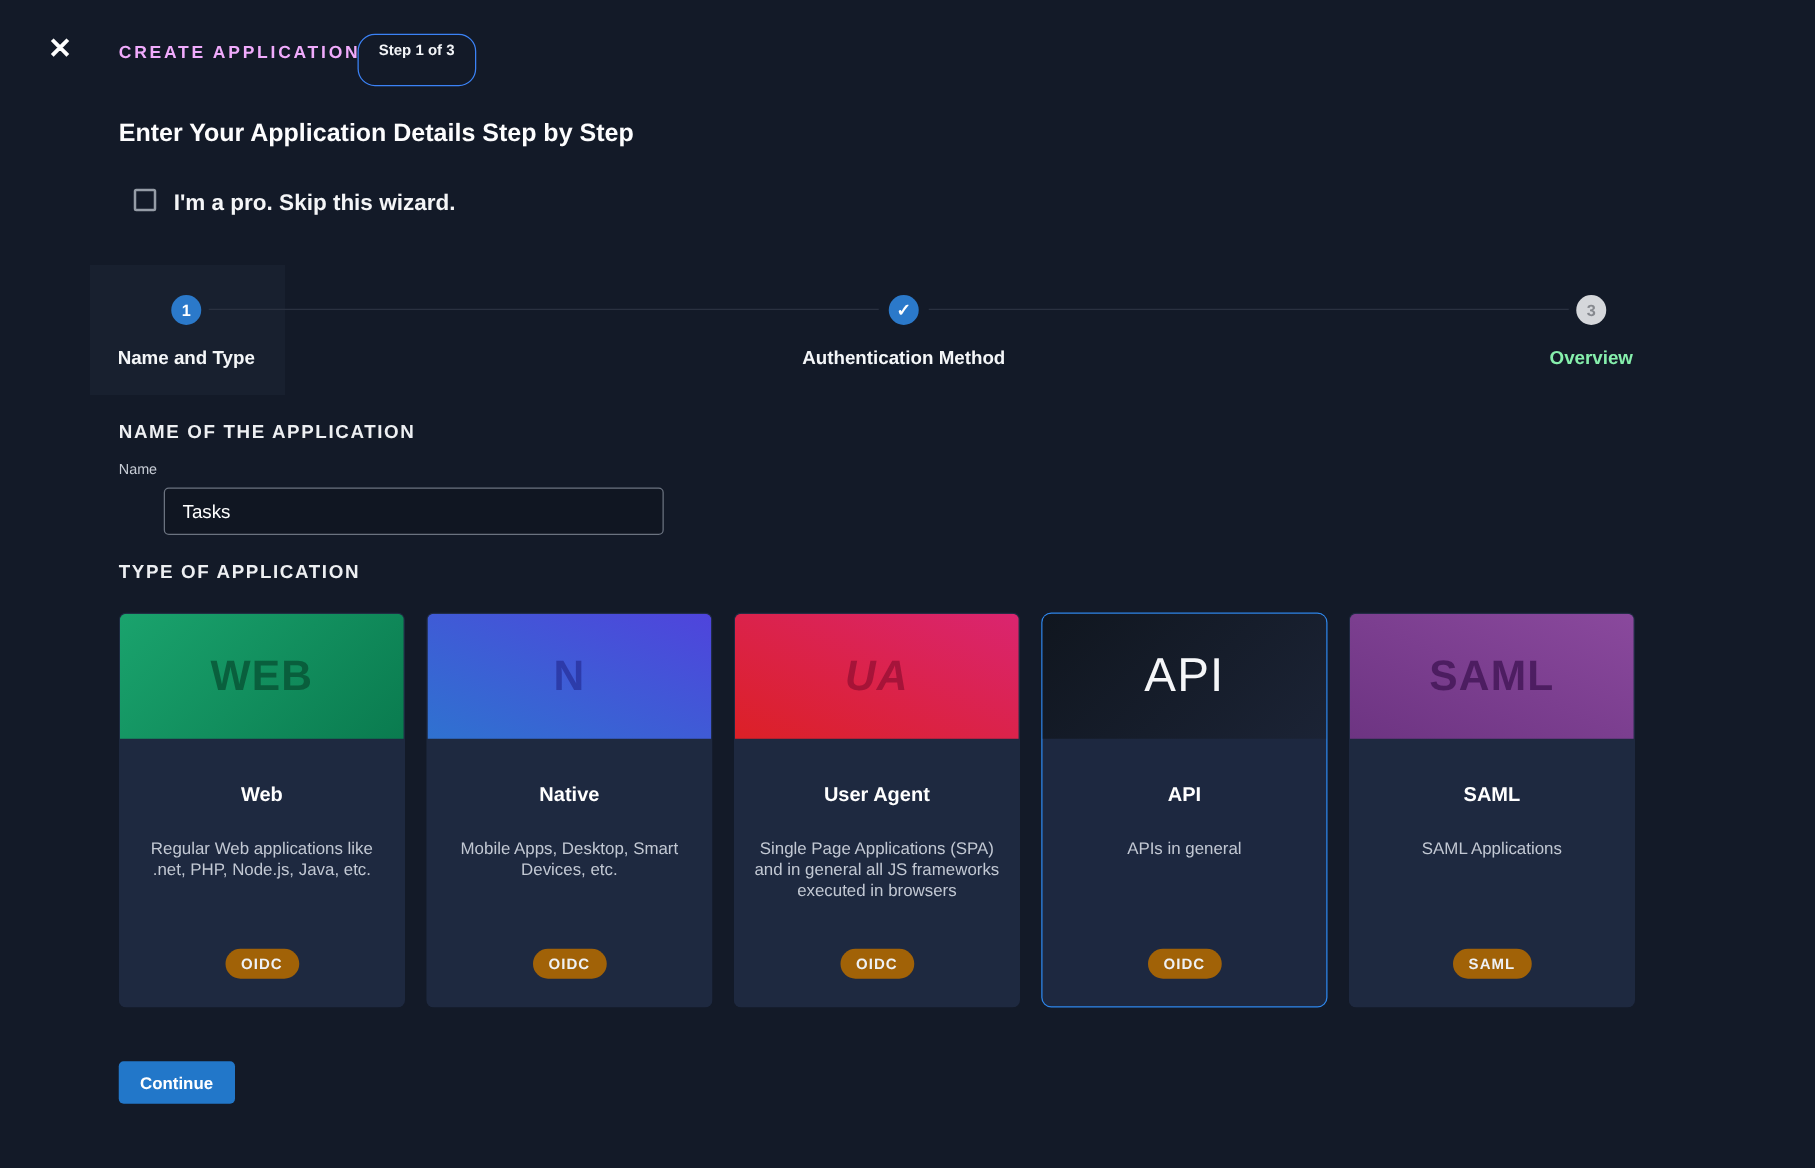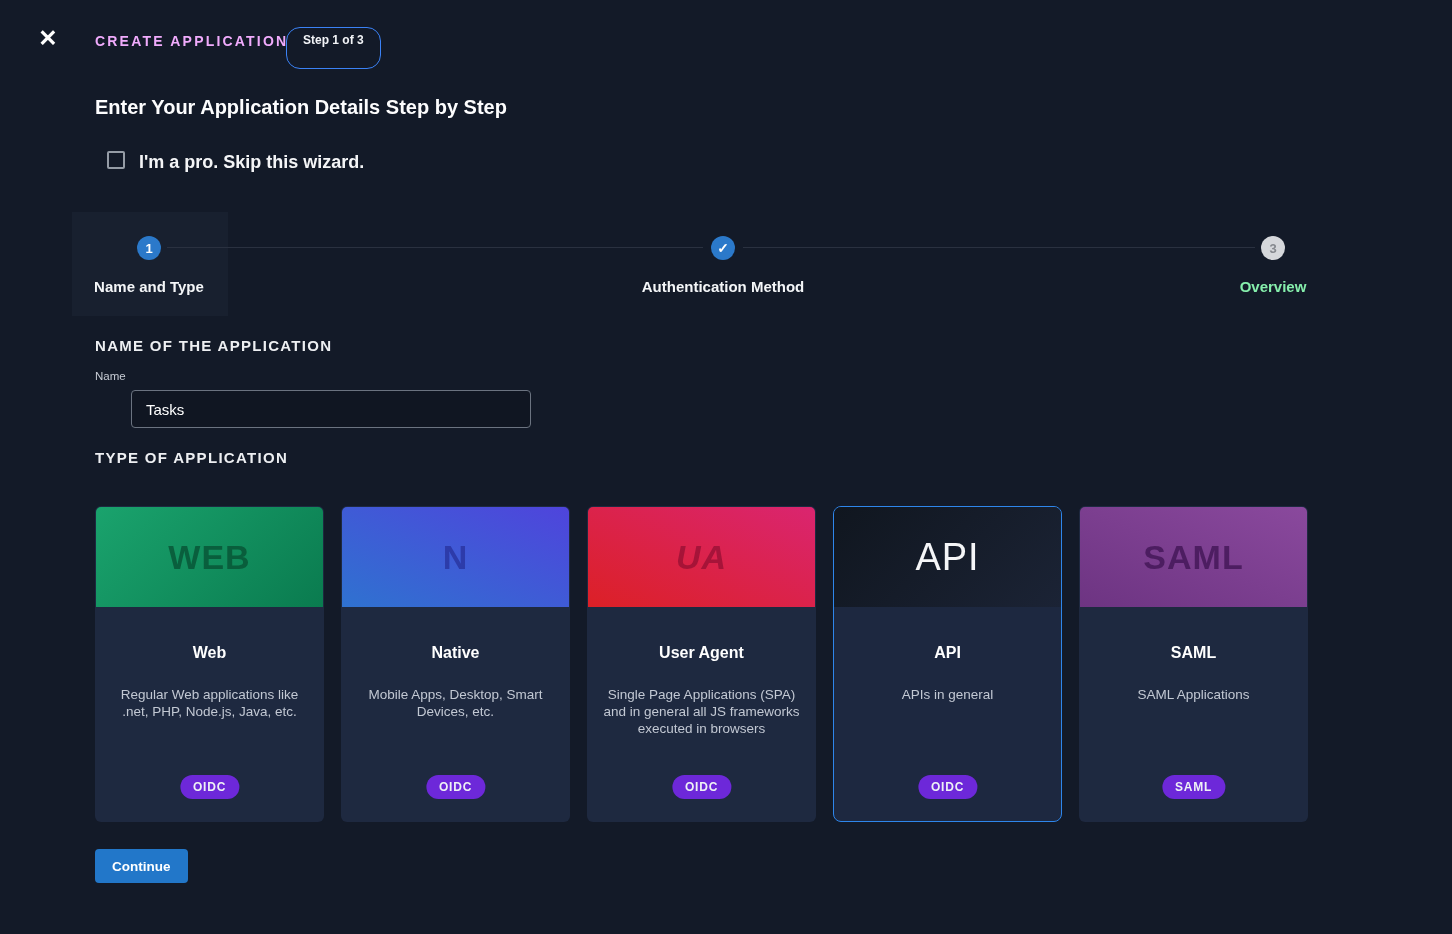--- a/index.html
+++ b/index.html
@@ -83,42 +83,42 @@
     position:absolute; left:95px; top:390px; width:400px; height:38px;
     background:rgba(0,0,0,0.14); border:1px solid #6b7380; border-radius:4px;
     color:#ffffff; font-size:15px; padding:0 14px;
     font-family:"Liberation Sans", sans-serif; outline:none;margin-left:36px;
   }
 
   
   .cards { position:absolute; left:95px; top:490px; display:flex; gap:17px; }
   .type-card {
     width:229px; height:316px; border-radius:6px; overflow:hidden;
-    background:#1e2940; border:1px solid transparent; cursor:pointer; position:relative;margin-top:16px;
+    background:#1e2940; border:1px solid transparent; cursor:pointer; position:relative;
   }
   .type-card.selected { border-color:#2e86eb; border-radius:8px; background:#1d2840; }
   .card-header {
     height:100px; display:flex; align-items:center; justify-content:center;
     font-size:34px; font-weight:600; letter-spacing:1px;
   }
   .card-web  .card-header { background:linear-gradient(135deg,#1aa36d,#0a7b4f); color:rgba(8,82,53,0.8); }
   .card-native .card-header { background:linear-gradient(to top right,#2f72d0,#4f44dc); color:rgba(34,38,140,0.6); }
   .card-ua   .card-header { background:linear-gradient(to top right,#dc2026,#da2570); color:rgba(130,10,45,0.6);font-style:italic; }
   .card-api  .card-header { background:linear-gradient(135deg,#10161f,#1b2335); color:#f5f6f8; font-size:38px; font-weight:500; }
   .card-saml .card-header { background:linear-gradient(to top right,#6d3482,#8a499d); color:rgba(62,19,82,0.75); }
   .card-title {
     text-align:center; margin-top:37px; font-size:16px; font-weight:bold; color:#ffffff;
   }
   .card-desc {
     margin:24px auto 0; width:90%; text-align:center;
     font-size:13.5px; line-height:17px; color:#c2c8d3;
   }
   .card-badge {
     position:absolute; bottom:22px; left:50%; transform:translateX(-50%);
-    background:#6d28d9; color:#eef1f5; font-size:12px; font-weight:bold;
+    background:#a16207; color:#eef1f5; font-size:12px; font-weight:bold;
     letter-spacing:0.8px; padding:5px 13px; border-radius:12px; white-space:nowrap;
   }
 
   
   .continue-btn {
     position:absolute; left:95px; top:849px; height:34px; padding:0 17px;
     background:#2277c9; border:none; border-radius:4px; cursor:pointer;
     color:#ffffff; font-size:13.5px; font-weight:bold;
     font-family:"Liberation Sans", sans-serif;
   }

